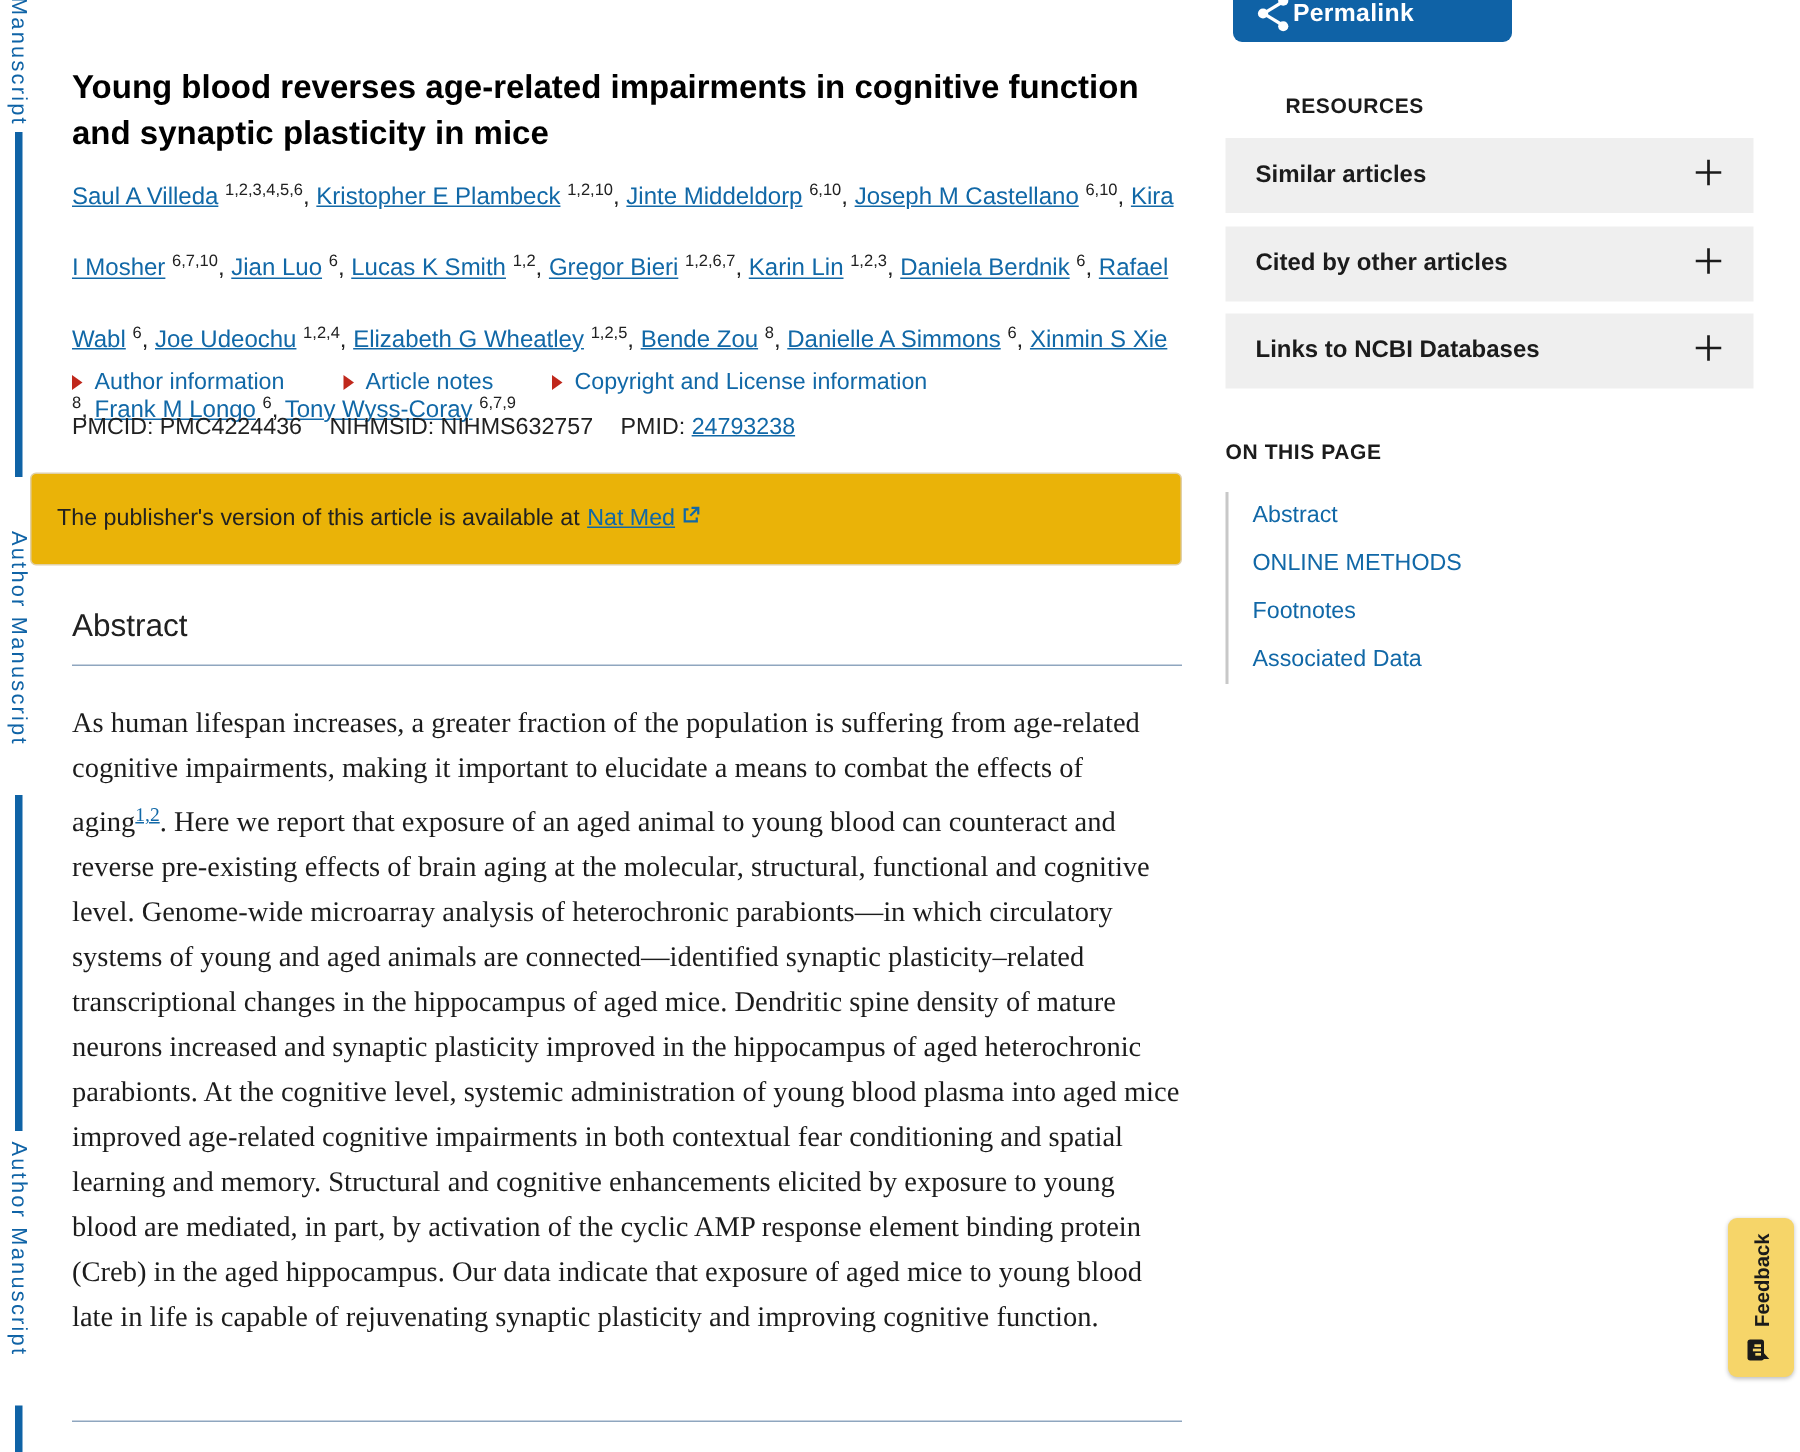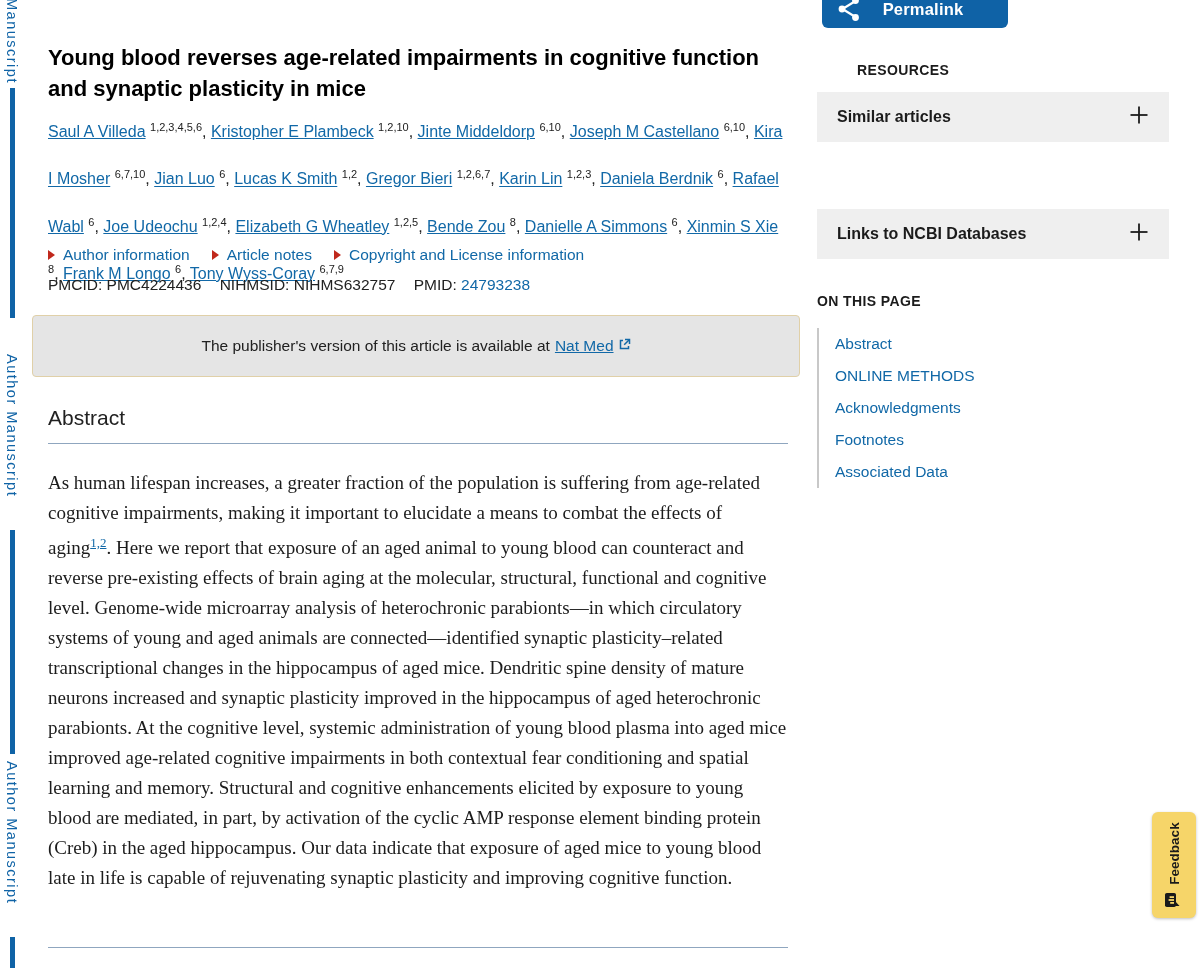--- a/index.html
+++ b/index.html
@@ -22,33 +22,33 @@
 
   
   .title { position:absolute; left:48px; top:42px; width:755px;
     font-size:22px; font-weight:700; line-height:31px; color:#000000; }
 
   .authors { position:absolute; left:48px; top:106px; width:740px;
     font-size:16px; line-height:42px; color:#212121; }
   .author-link { text-decoration:underline; }
   .authors sup { font-size:11px; color:#212121; }
 
-  .info-links { position:absolute; left:48px; top:246px; display:flex; gap:22px; }
+  .info-links { position:absolute; left:48px; top:246px; display:flex; gap:39px; }
   .info-link { display:flex; align-items:center; font-size:15.5px; color:#1168a7; }
   .tri { width:0; height:0; border-left:7px solid #c0281c;
     border-top:5px solid transparent; border-bottom:5px solid transparent;
     margin-right:8px; }
 
   .ids { position:absolute; left:48px; top:276px; font-size:15.5px; color:#212121; }
   .id-group { margin-right:14px; }
-  .id-link { }
-
-  .pub-box { position:absolute; left:32px; top:315px; width:768px; height:62px;
-    background:#e5e5e5; border:1px solid #e0d0a8; border-radius:4px;
-    display:flex; align-items:center; padding:0 17px; font-size:15.5px;justify-content:center; }
+  .id-link { text-decoration:underline; }
+
+  .pub-box { position:absolute; left:20px; top:315px; width:768px; height:62px;
+    background:#eab308; border:1px solid #e0d0a8; border-radius:4px;
+    display:flex; align-items:center; padding:0 17px; font-size:15.5px; }
   .pub-link { text-decoration:underline; margin-left:5px; }
   .ext-icon { display:inline-block; vertical-align:-1px; margin-left:4px; }
 
   .abs-heading { position:absolute; left:48px; top:406px; width:740px;
     font-size:21px; font-weight:400; color:#212121;
     padding-bottom:13px; border-bottom:1px solid #8fa6bf; }
 
   .abstract-text { position:absolute; left:48px; top:468px; width:740px;
     font-family:"Liberation Serif", serif; font-size:19px; line-height:30px;
     color:#1c1c1c; }
@@ -58,21 +58,21 @@
   .bottom-hr { position:absolute; left:48px; top:947px; width:740px; height:1px;
     background:#8fa6bf; }
 
   
   .sidebar { position:absolute; left:817px; top:0; width:352px; height:968px; }
 
   .permalink-btn { position:absolute; left:5px; top:-10px; width:186px; height:38px;
     background:#0f62a6; border:none; border-radius:6px; color:#ffffff;
     display:flex; align-items:center; padding:0 0 0 14px; cursor:pointer; }
   .permalink-btn .share-wrap { width:26px; height:26px; flex:0 0 auto; }
-  .permalink-label { flex:1; text-align:center; font-size:16.5px; font-weight:700;
+  .permalink-label { flex:1; text-align:left; font-size:16.5px; font-weight:700;
     padding-right:24px; letter-spacing:0.2px; }
 
   .side-label { position:absolute; left:0; font-size:14px; font-weight:700;
     letter-spacing:0.4px; color:#1b1b1b; }
   #resources-label { top:62px;padding-left:40px; }
   #otp-label { top:293px; }
 
   .acc-row { position:absolute; left:0; width:352px; height:50px; background:#efefef;
     display:flex; align-items:center; justify-content:space-between;
     padding:0 20px; cursor:pointer; }
@@ -162,34 +162,40 @@
 
   <div class="side-label" id="resources-label">RESOURCES</div>
 
   <div class="acc-row" id="acc-0">
     <span class="acc-label">Similar articles</span>
     <span><svg width="20" height="20" viewBox="0 0 20 20">
           <line x1="10" y1="1.5" x2="10" y2="18.5" stroke="#1b1b1b" stroke-width="1.8"></line>
           <line x1="1.5" y1="10" x2="18.5" y2="10" stroke="#1b1b1b" stroke-width="1.8"></line>
         </svg></span>
   </div>
+  <div class="acc-row" id="acc-1">
+    <span class="acc-label">Cited by other articles</span>
+    <span><svg width="20" height="20" viewBox="0 0 20 20">
+          <line x1="10" y1="1.5" x2="10" y2="18.5" stroke="#1b1b1b" stroke-width="1.8"></line>
+          <line x1="1.5" y1="10" x2="18.5" y2="10" stroke="#1b1b1b" stroke-width="1.8"></line>
+        </svg></span>
+  </div>
   <div class="acc-row" id="acc-2">
     <span class="acc-label">Links to NCBI Databases</span>
     <span><svg width="20" height="20" viewBox="0 0 20 20">
           <line x1="10" y1="1.5" x2="10" y2="18.5" stroke="#1b1b1b" stroke-width="1.8"></line>
           <line x1="1.5" y1="10" x2="18.5" y2="10" stroke="#1b1b1b" stroke-width="1.8"></line>
         </svg></span>
   </div>
 
   <div class="side-label" id="otp-label">ON THIS PAGE</div>
 
   <nav class="page-nav">
       <a>Abstract</a>
       <a>ONLINE METHODS</a>
-      <a>Acknowledgments</a>
       <a>Footnotes</a>
       <a>Associated Data</a>
     </nav>
 </div>
 
 <div class="feedback-tab">
   <div class="feedback-inner">
     <span>
       <svg width="16" height="16" viewBox="0 0 16 16">
         <rect x="1" y="1" width="14" height="11" rx="1.8" fill="#1a1a1a"></rect>

